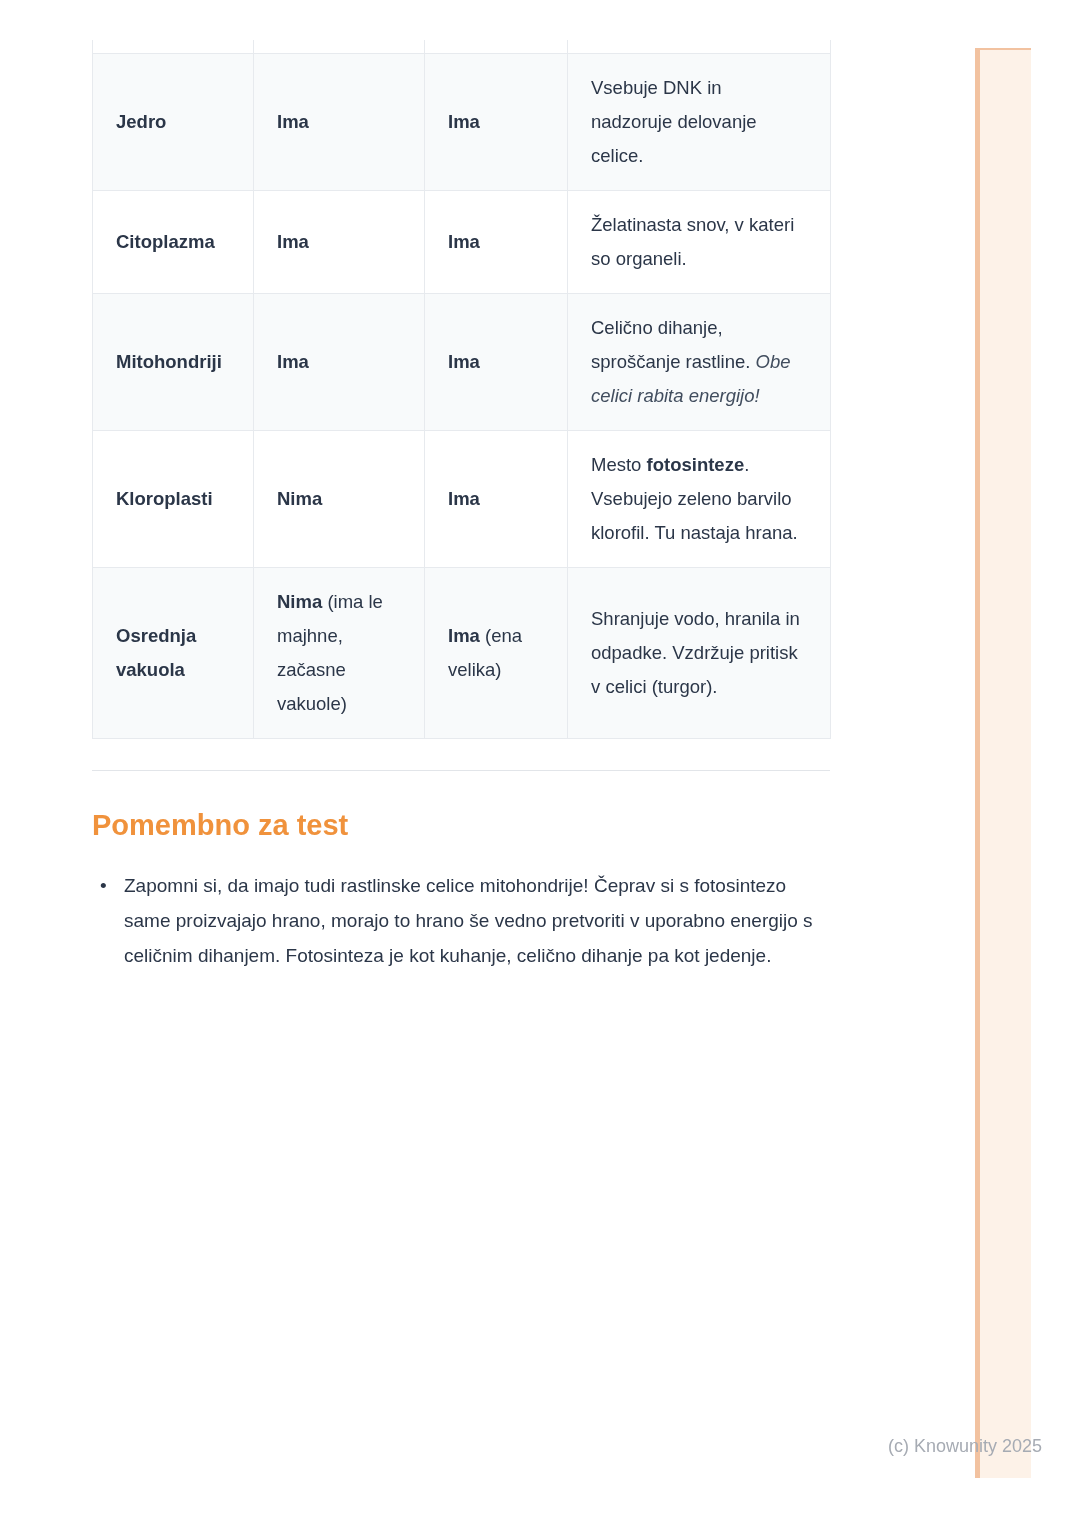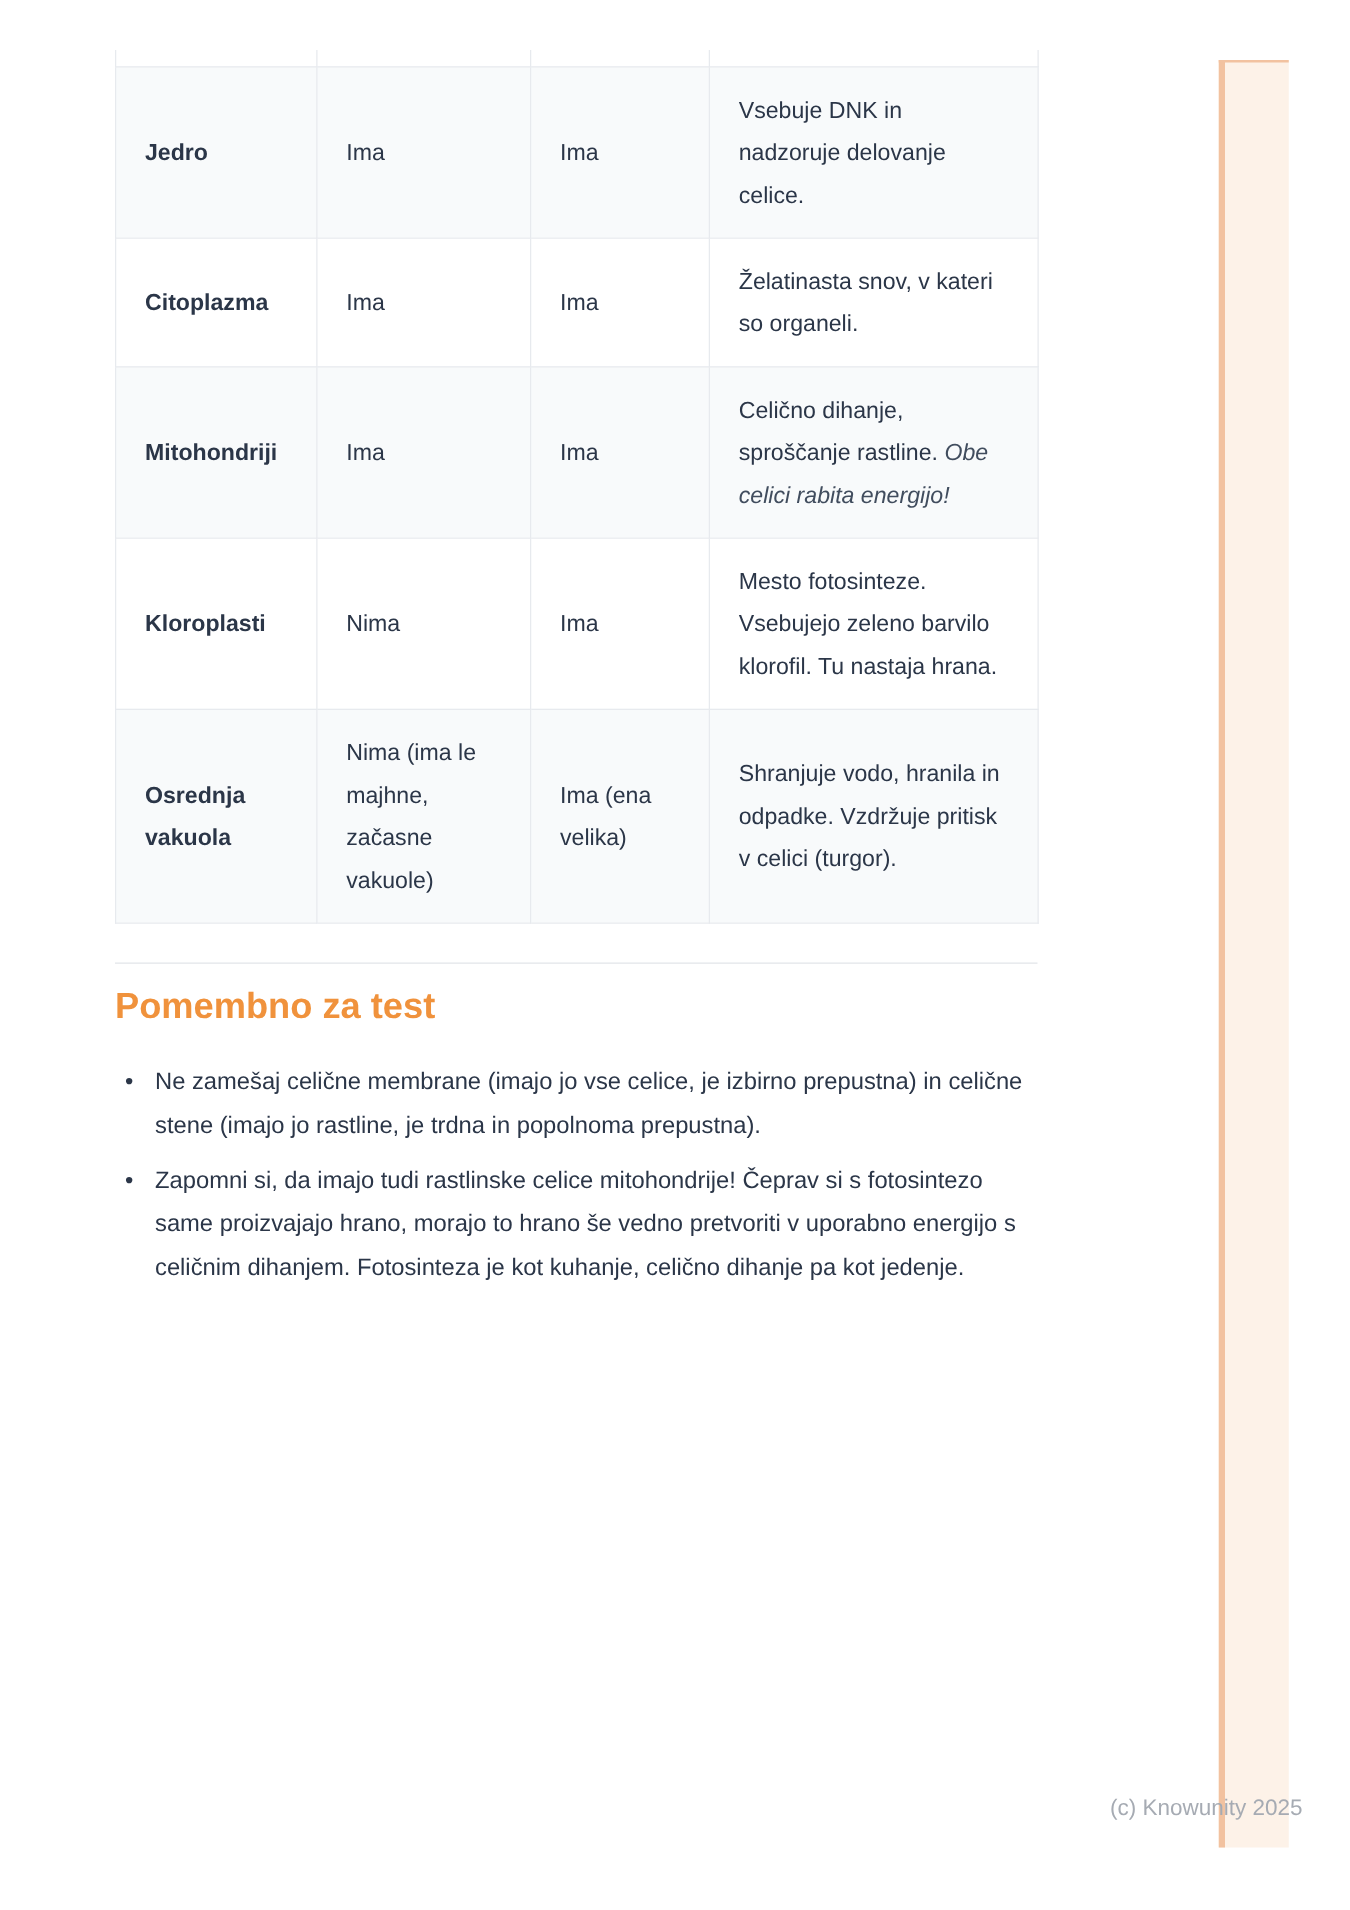--- a/index.html
+++ b/index.html
@@ -16,26 +16,26 @@
   #content { position:absolute; left:92px; top:40px; width:738px; }
 
   table { border-collapse:collapse; table-layout:fixed; width:738px;
           color:var(--text); font-size:18.5px; line-height:34px; }
   col.c1 { width:161px; } col.c2 { width:171px; } col.c3 { width:143px; } col.c4 { width:263px; }
   td { border:1px solid var(--border); padding:17px 23px; vertical-align:middle;
        background:#ffffff; word-wrap:break-word; }
   tr.alt td { background:var(--row-alt); }
   tr.sliver td { border-top:none; padding:0; height:13px; background:#ffffff; }
   td.organelle { font-weight:bold; }
-  .seg-b { font-weight:normal; }
+  .seg-b { font-weight:bold; }
   .seg-i { font-style:italic; color:#414d5e; }
 
   .divider { margin-top:31px; width:738px; border-top:1px solid #e2e5e9; }
 
-  h2.section-heading { margin-top:18px; color:var(--accent); font-size:29px;
+  h2.section-heading { margin-top:38px; color:var(--accent); font-size:29px;
                        font-weight:bold; letter-spacing:0; }
 
   ul.bullets { margin-top:26px; list-style:none; color:var(--text);
                font-size:19px; line-height:35px; }
   ul.bullets li { position:relative; padding-left:32px; margin-bottom:9px; }
   ul.bullets li::before { content:"\2022"; position:absolute; left:8px; top:0;
                           color:var(--text); }
 
   #watermark { position:absolute; left:888px; top:1436px; width:160px;
                font-size:18px; color:var(--muted); z-index:2; }
@@ -94,21 +94,20 @@
             <td><span>Shranjuje vodo, hranila in odpadke. Vzdržuje pritisk v celici (turgor).</span></td>
           </tr>
         </tbody>
     </table>
 
     <div class="divider"></div>
 
     <h2 class="section-heading">Pomembno za test</h2>
 
     <ul class="bullets" id="bullet-list">
-        <li><span>Ne zamešaj </span><span class="seg-b">celične membrane</span><span> (imajo jo vse celice, je izbirno prepustna) in </span><span class="seg-b">celične stene</span><span> (imajo jo rastline, je trdna in popolnoma prepustna).</span></li>
         <li><span>Zapomni si, da imajo tudi rastlinske celice mitohondrije! Čeprav si s fotosintezo same proizvajajo hrano, morajo to hrano še vedno pretvoriti v uporabno energijo s celičnim dihanjem. Fotosinteza je kot kuhanje, celično dihanje pa kot jedenje.</span></li>
       </ul>
 
   </div>
 
   <div id="watermark">(c) Knowunity 2025</div>
 
 </div>
 
 </body></html>

